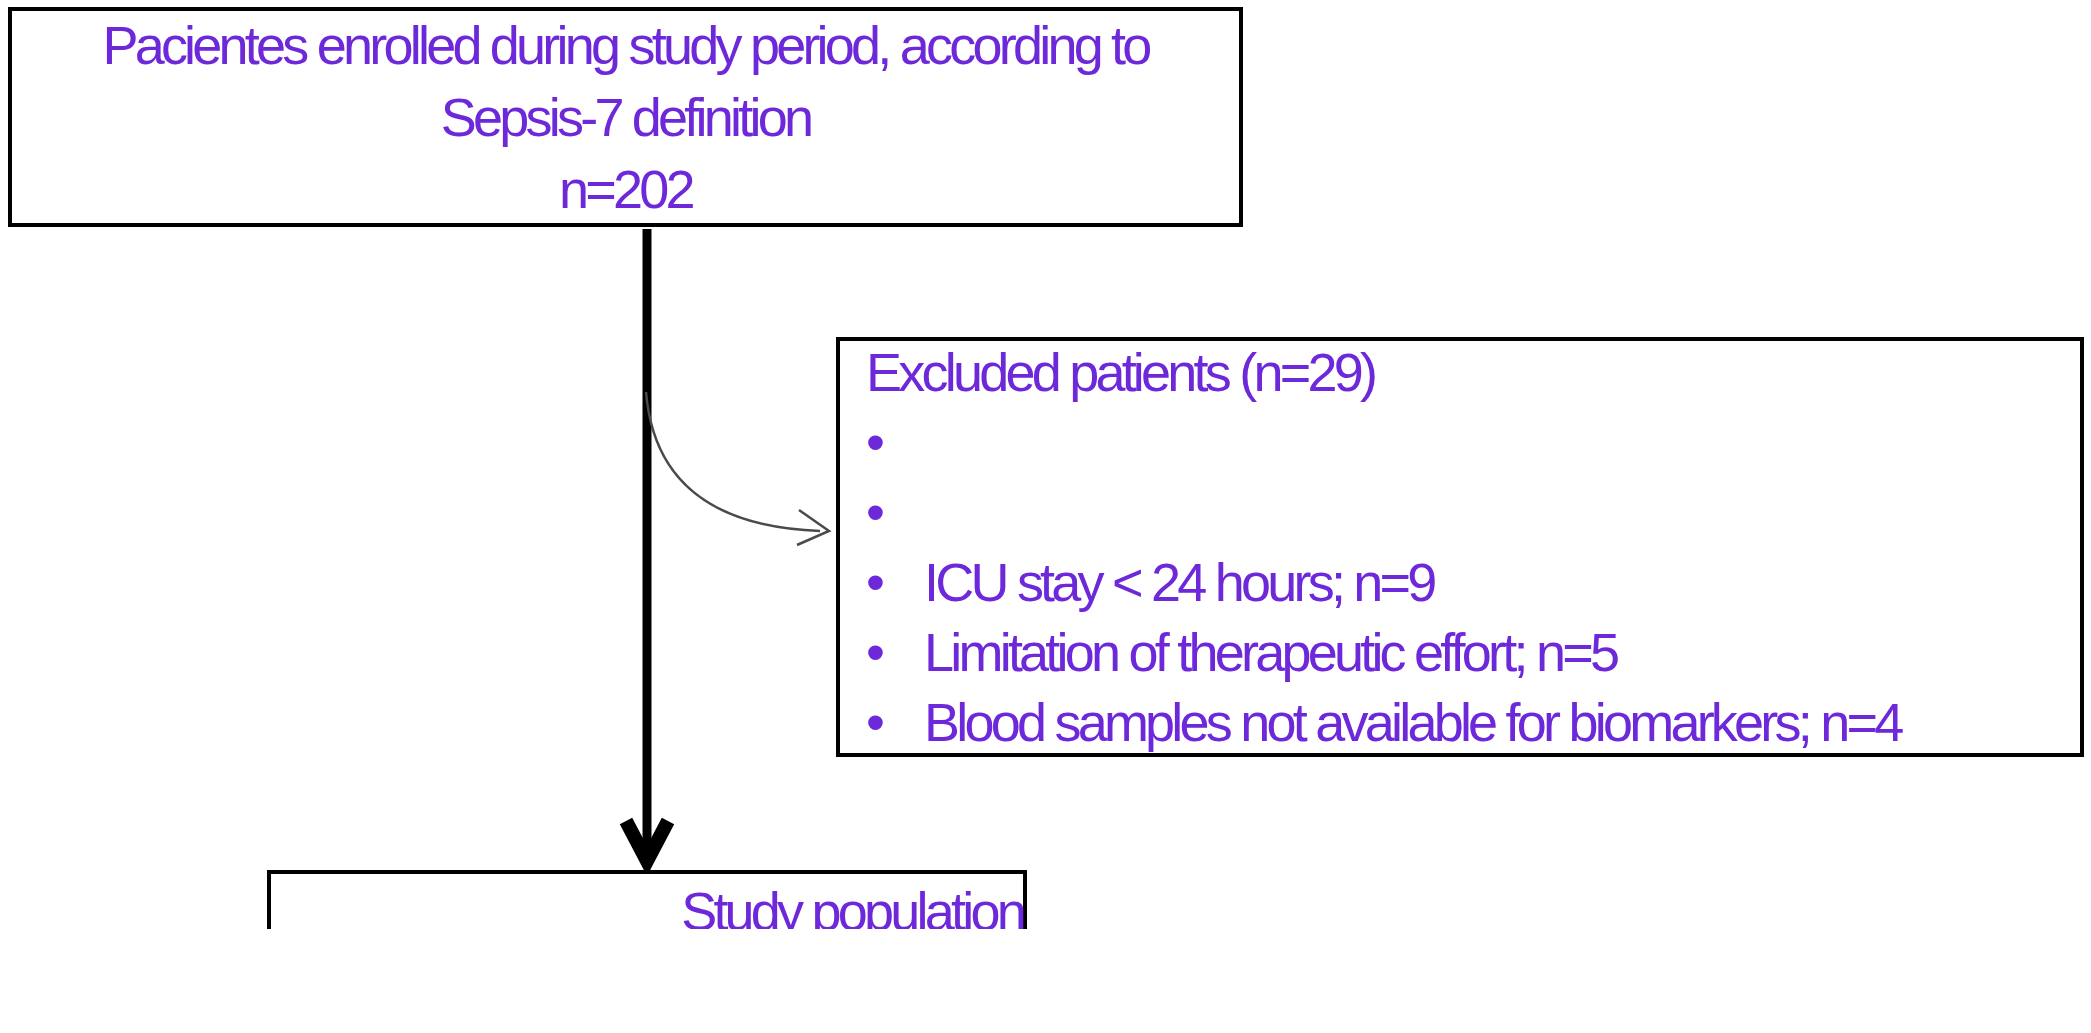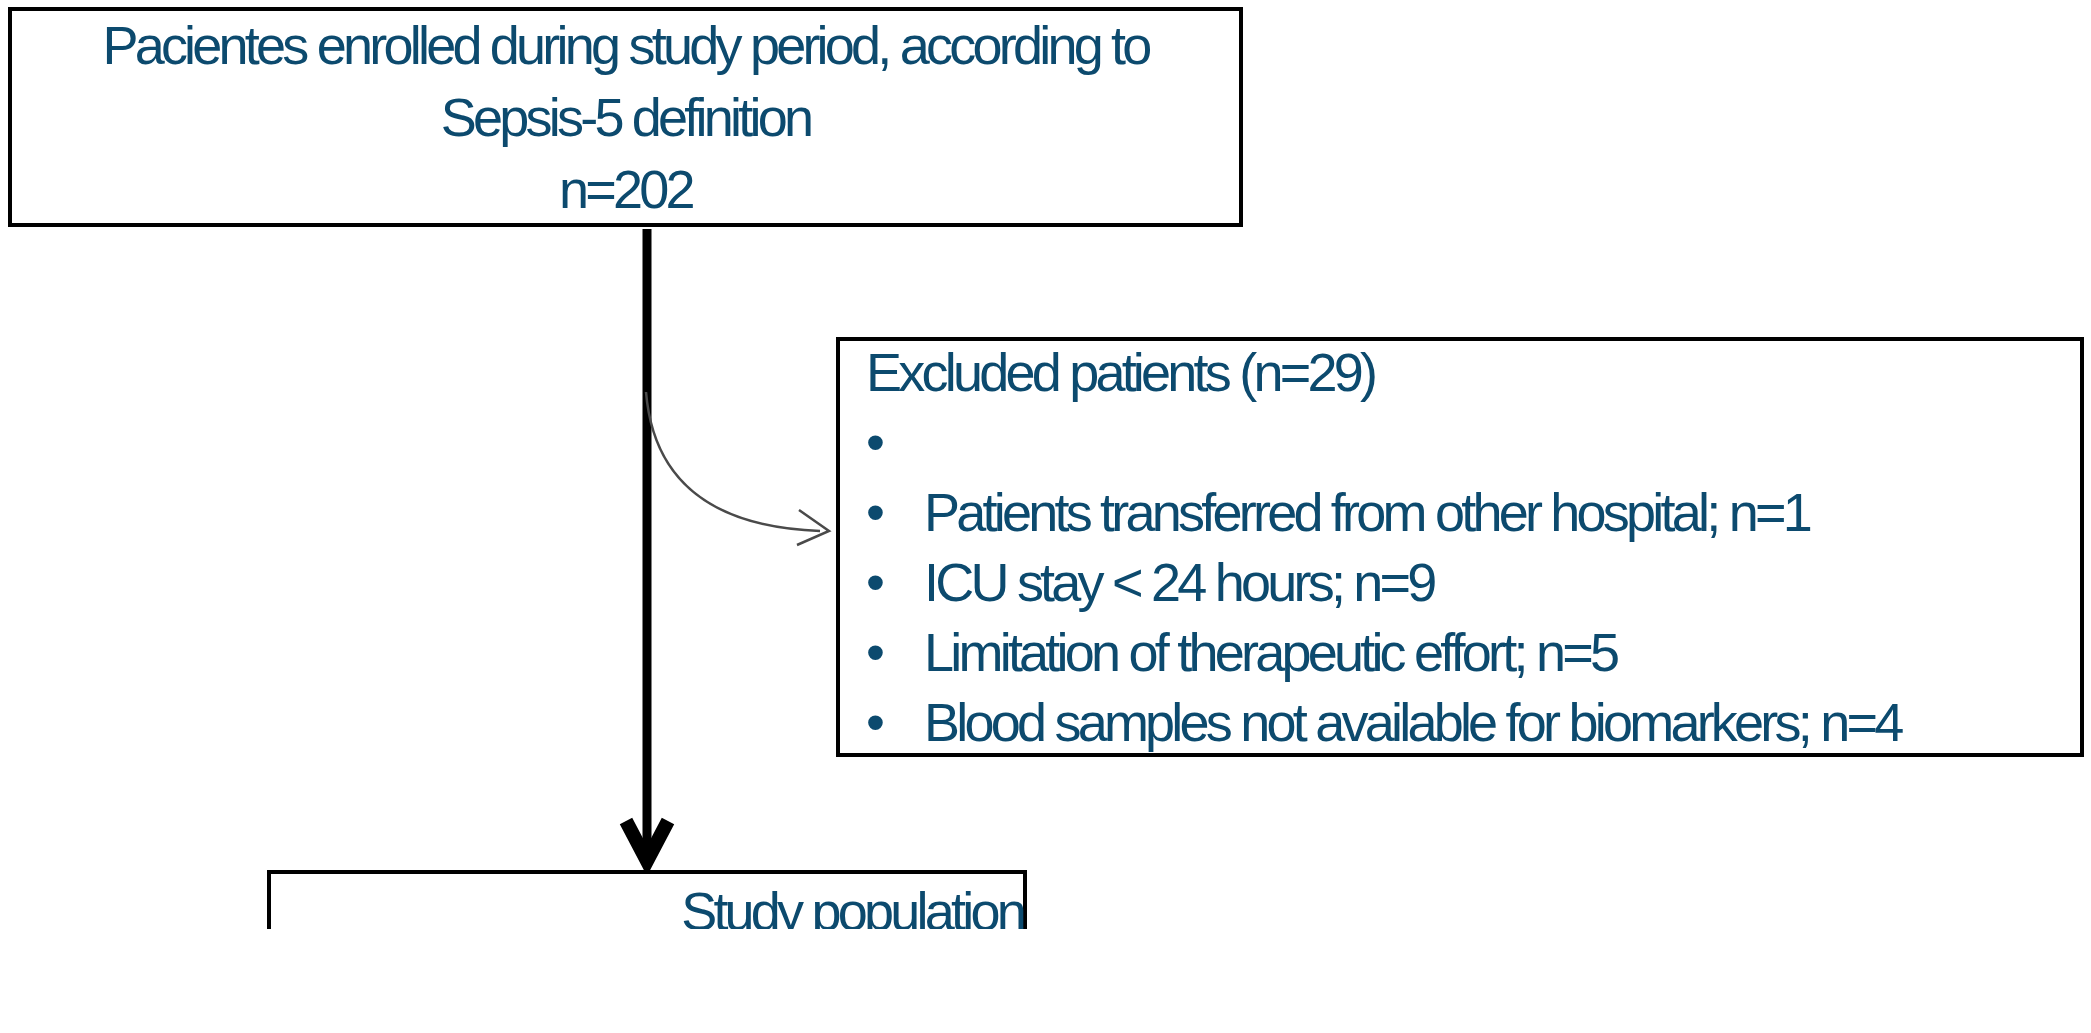--- a/index.html
+++ b/index.html
@@ -6,21 +6,21 @@
     margin: 0;
     padding: 0;
     background: #ffffff;
   }
   .canvas {
     position: relative;
     width: 2091px;
     height: 929px;
     background: #ffffff;
     font-family: "Liberation Sans", "DejaVu Sans", sans-serif;
-    color: #0c4a6e;
+    color: #6d28d9;
     overflow: hidden;
   }
   .flow-box {
     position: absolute;
     box-sizing: border-box;
     border: 4px solid #000000;
     background: #ffffff;
     display: flex;
     flex-direction: column;
     justify-content: center;
@@ -98,33 +98,32 @@
     <line x1="647" y1="229" x2="647" y2="858" stroke-width="9" stroke="#000000"></line>
 
     <polyline points="626,821 647,861 668,821" fill="none" stroke-width="14" stroke-linecap="butt" stroke-linejoin="miter" stroke="#000000"></polyline>
 
     <path d="M 646 392 Q 657 525 820 531" fill="none" stroke-width="2.5" stroke="#4a4a4a"></path>
     <path d="M 799 510 L 829 531 L 797 545" fill="none" stroke-width="2.5" stroke-linejoin="miter" stroke="#4a4a4a"></path>
   </svg>
 
   <div class="flow-box centered-text" id="enrolled-box">
     <div class="box-line">Pacientes enrolled during study period, according to</div>
-    <div class="box-line">Sepsis-5 definition</div>
+    <div class="box-line">Sepsis-7 definition</div>
     <div class="box-line">n=202</div>
   </div>
 
   <div class="flow-box" id="excluded-box">
     <div class="excl-title">Excluded patients (n=29)</div>
     <ul class="excl-list">
       <li>
         <span class="bullet-marker">•</span>
       </li>
       <li>
         <span class="bullet-marker">•</span>
-        <span>Patients transferred from other hospital; n=1</span>
       </li>
       <li>
         <span class="bullet-marker">•</span>
         <span>ICU stay &lt; 24 hours; n=9</span>
       </li>
       <li>
         <span class="bullet-marker">•</span>
         <span>Limitation of therapeutic effort; n=5</span>
       </li>
       <li>

